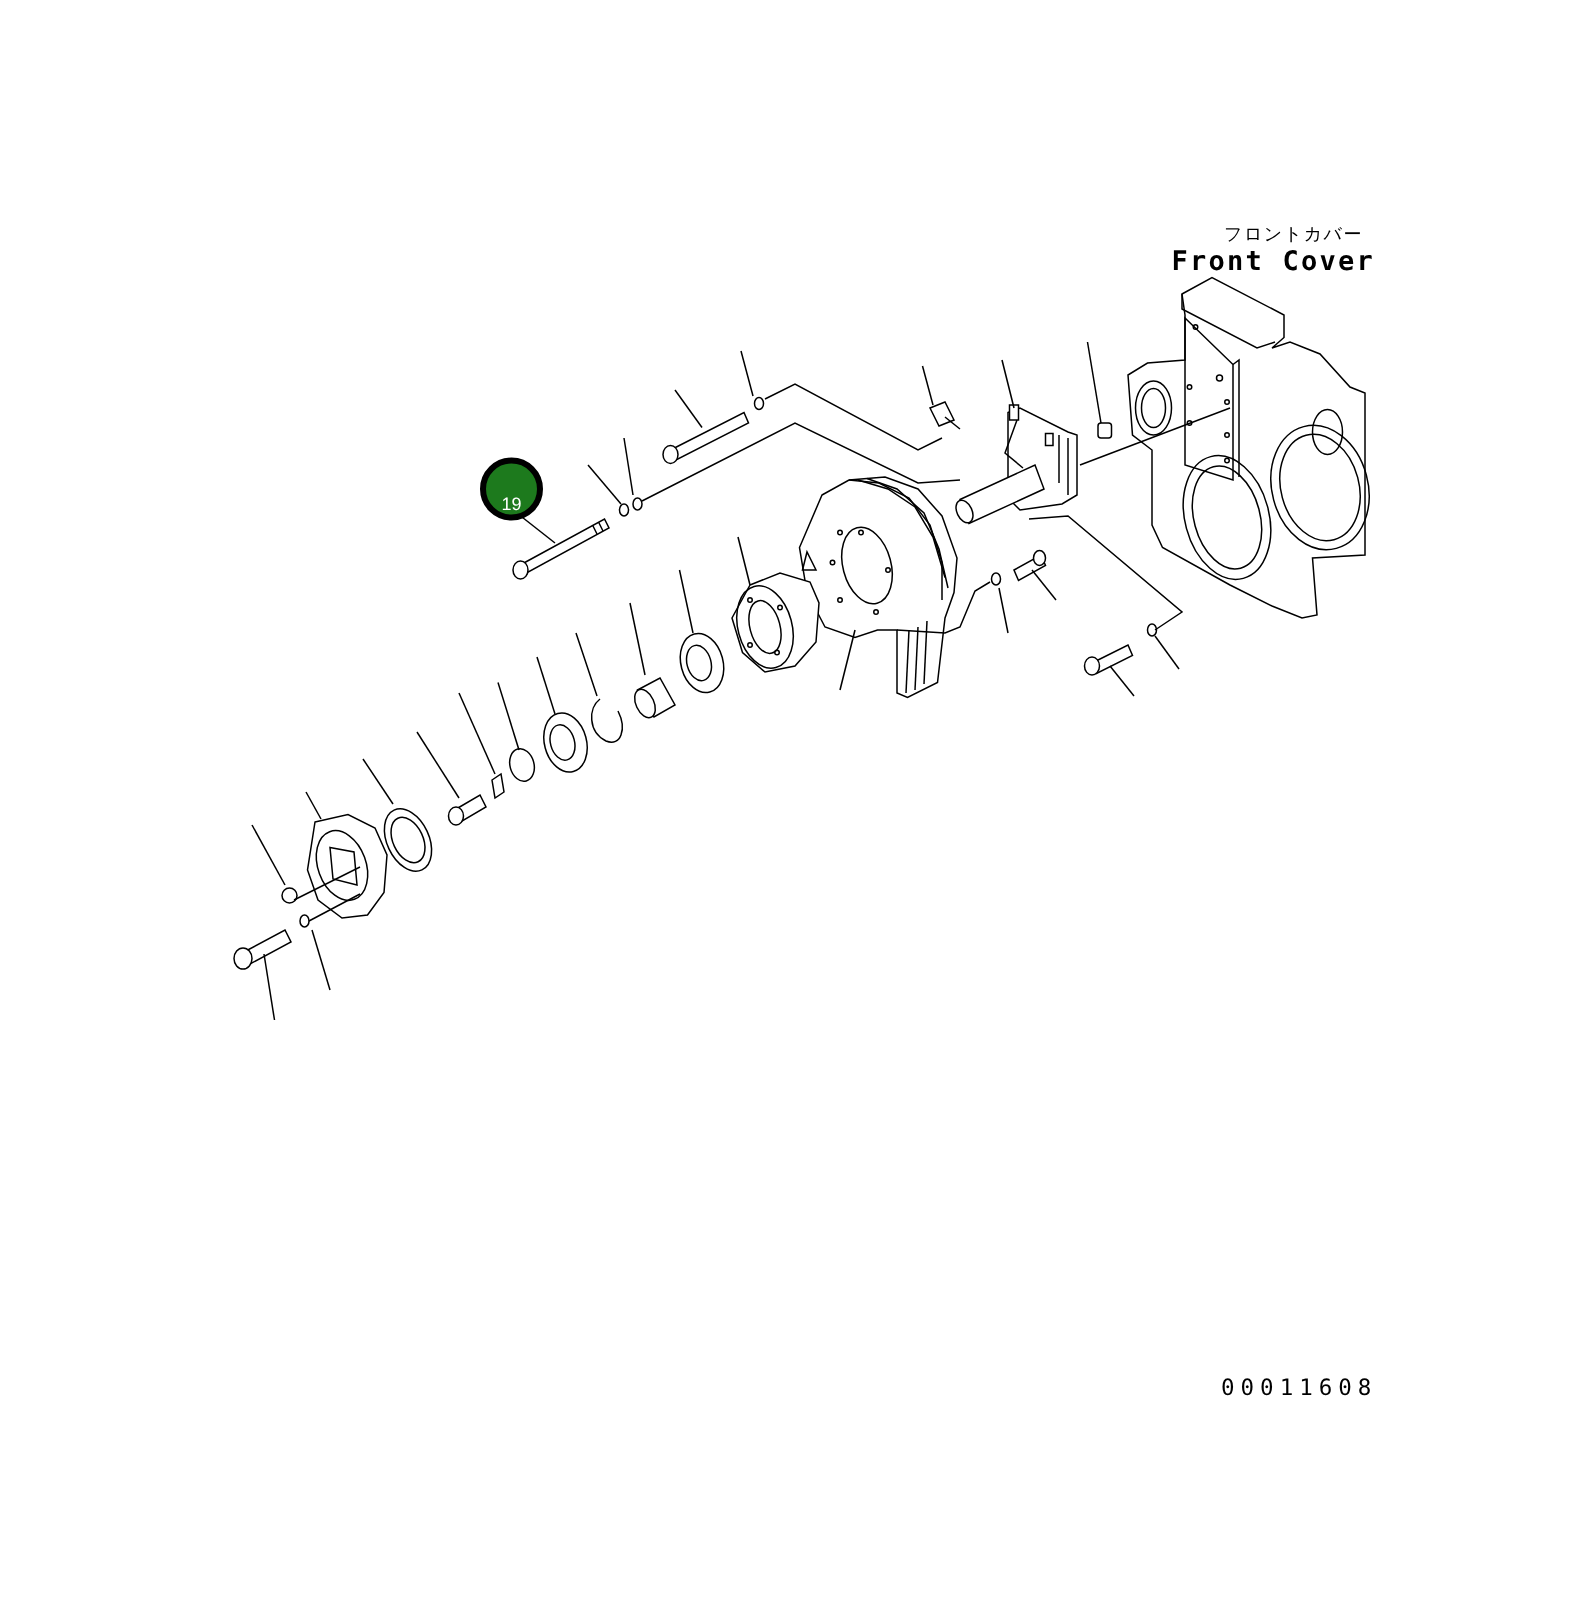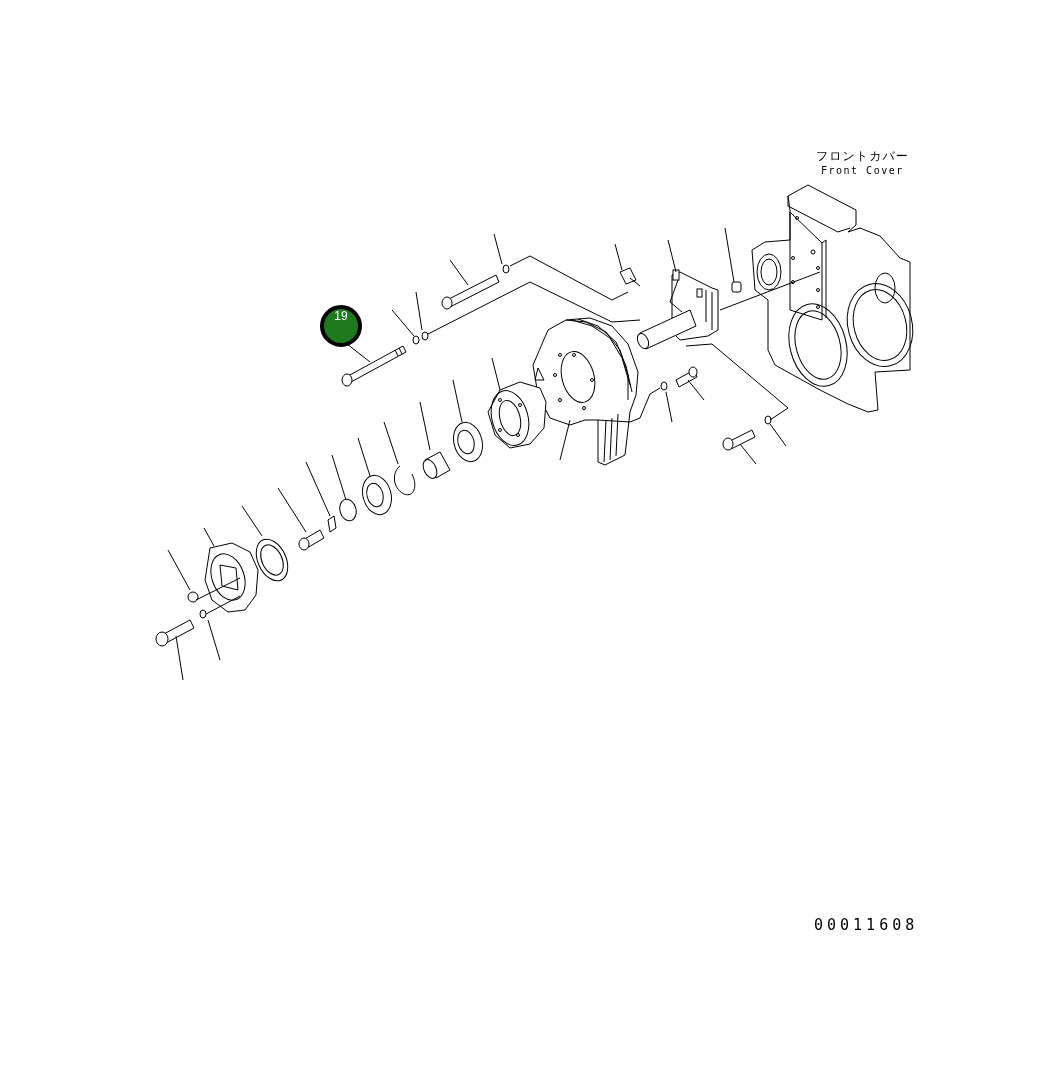--- a/index.html
+++ b/index.html
@@ -2,26 +2,26 @@
 <html><head>
 <meta charset="utf-8">
 <style>
   html, body { margin: 0; padding: 0; background: #ffffff; }
   body { width: 1060px; height: 1077px; position: relative; overflow: hidden; font-family: "DejaVu Sans Mono", monospace; }
   #diagram { position: absolute; left: 0; top: 0; width: 1060px; height: 1077px; }
   .ln { stroke: #000; stroke-width: 1; fill: none; }
   .lf { stroke: #000; stroke-width: 1; fill: #fff; }
   .caption { position: absolute; font-family: "DejaVu Sans Mono", monospace; color: #000; line-height: 1; white-space: pre; }
   .cap-jp { left: 816px; top: 150px; font-size: 12px; letter-spacing: 1px; }
-  .cap-en { left: 821px; top: 166px; font-size: 10px; letter-spacing: 1.5px; }
+  .cap-en { left: 781px; top: 166px; font-size: 18px; letter-spacing: 1.5px; font-weight: bold; }
   .drawing-no { position: absolute; left: 814px; top: 916px; font-size: 15px; letter-spacing: 4px; color: #000; }
   .callout { position: absolute; left: 320px; top: 305px; width: 34px; height: 34px; border-radius: 50%;
              background: #1d7a1d; border: 4px solid #000; box-sizing: content-box;
              color: #fff; font-family: "Liberation Sans", sans-serif; font-size: 12px;
-             display: flex; align-items: flex-start; justify-content: center; cursor: pointer; }
+             display: flex; align-items: flex-end; justify-content: center; cursor: pointer; }
 </style>
 </head>
 <body>
 
 <svg id="diagram" viewBox="0 0 1060 1077" xmlns="http://www.w3.org/2000/svg">
 
   <g>
     <path class="lf" d="M788,196 L808,185 L856,210 L856,225 L848,232 L860,228 L880,236 L900,258 L910,262 L910,370 L875,372 L878,410 L868,412 L848,404 L820,390 L775,365 L768,350 L768,300 L755,290 L752,250 L765,242 L790,240 L790,210 Z"></path>
     <path class="ln" d="M788,196 L788,206 L838,232 L850,228"></path>
     <path class="ln" d="M790,212 L790,310 L822,320 L822,243 Z"></path>

